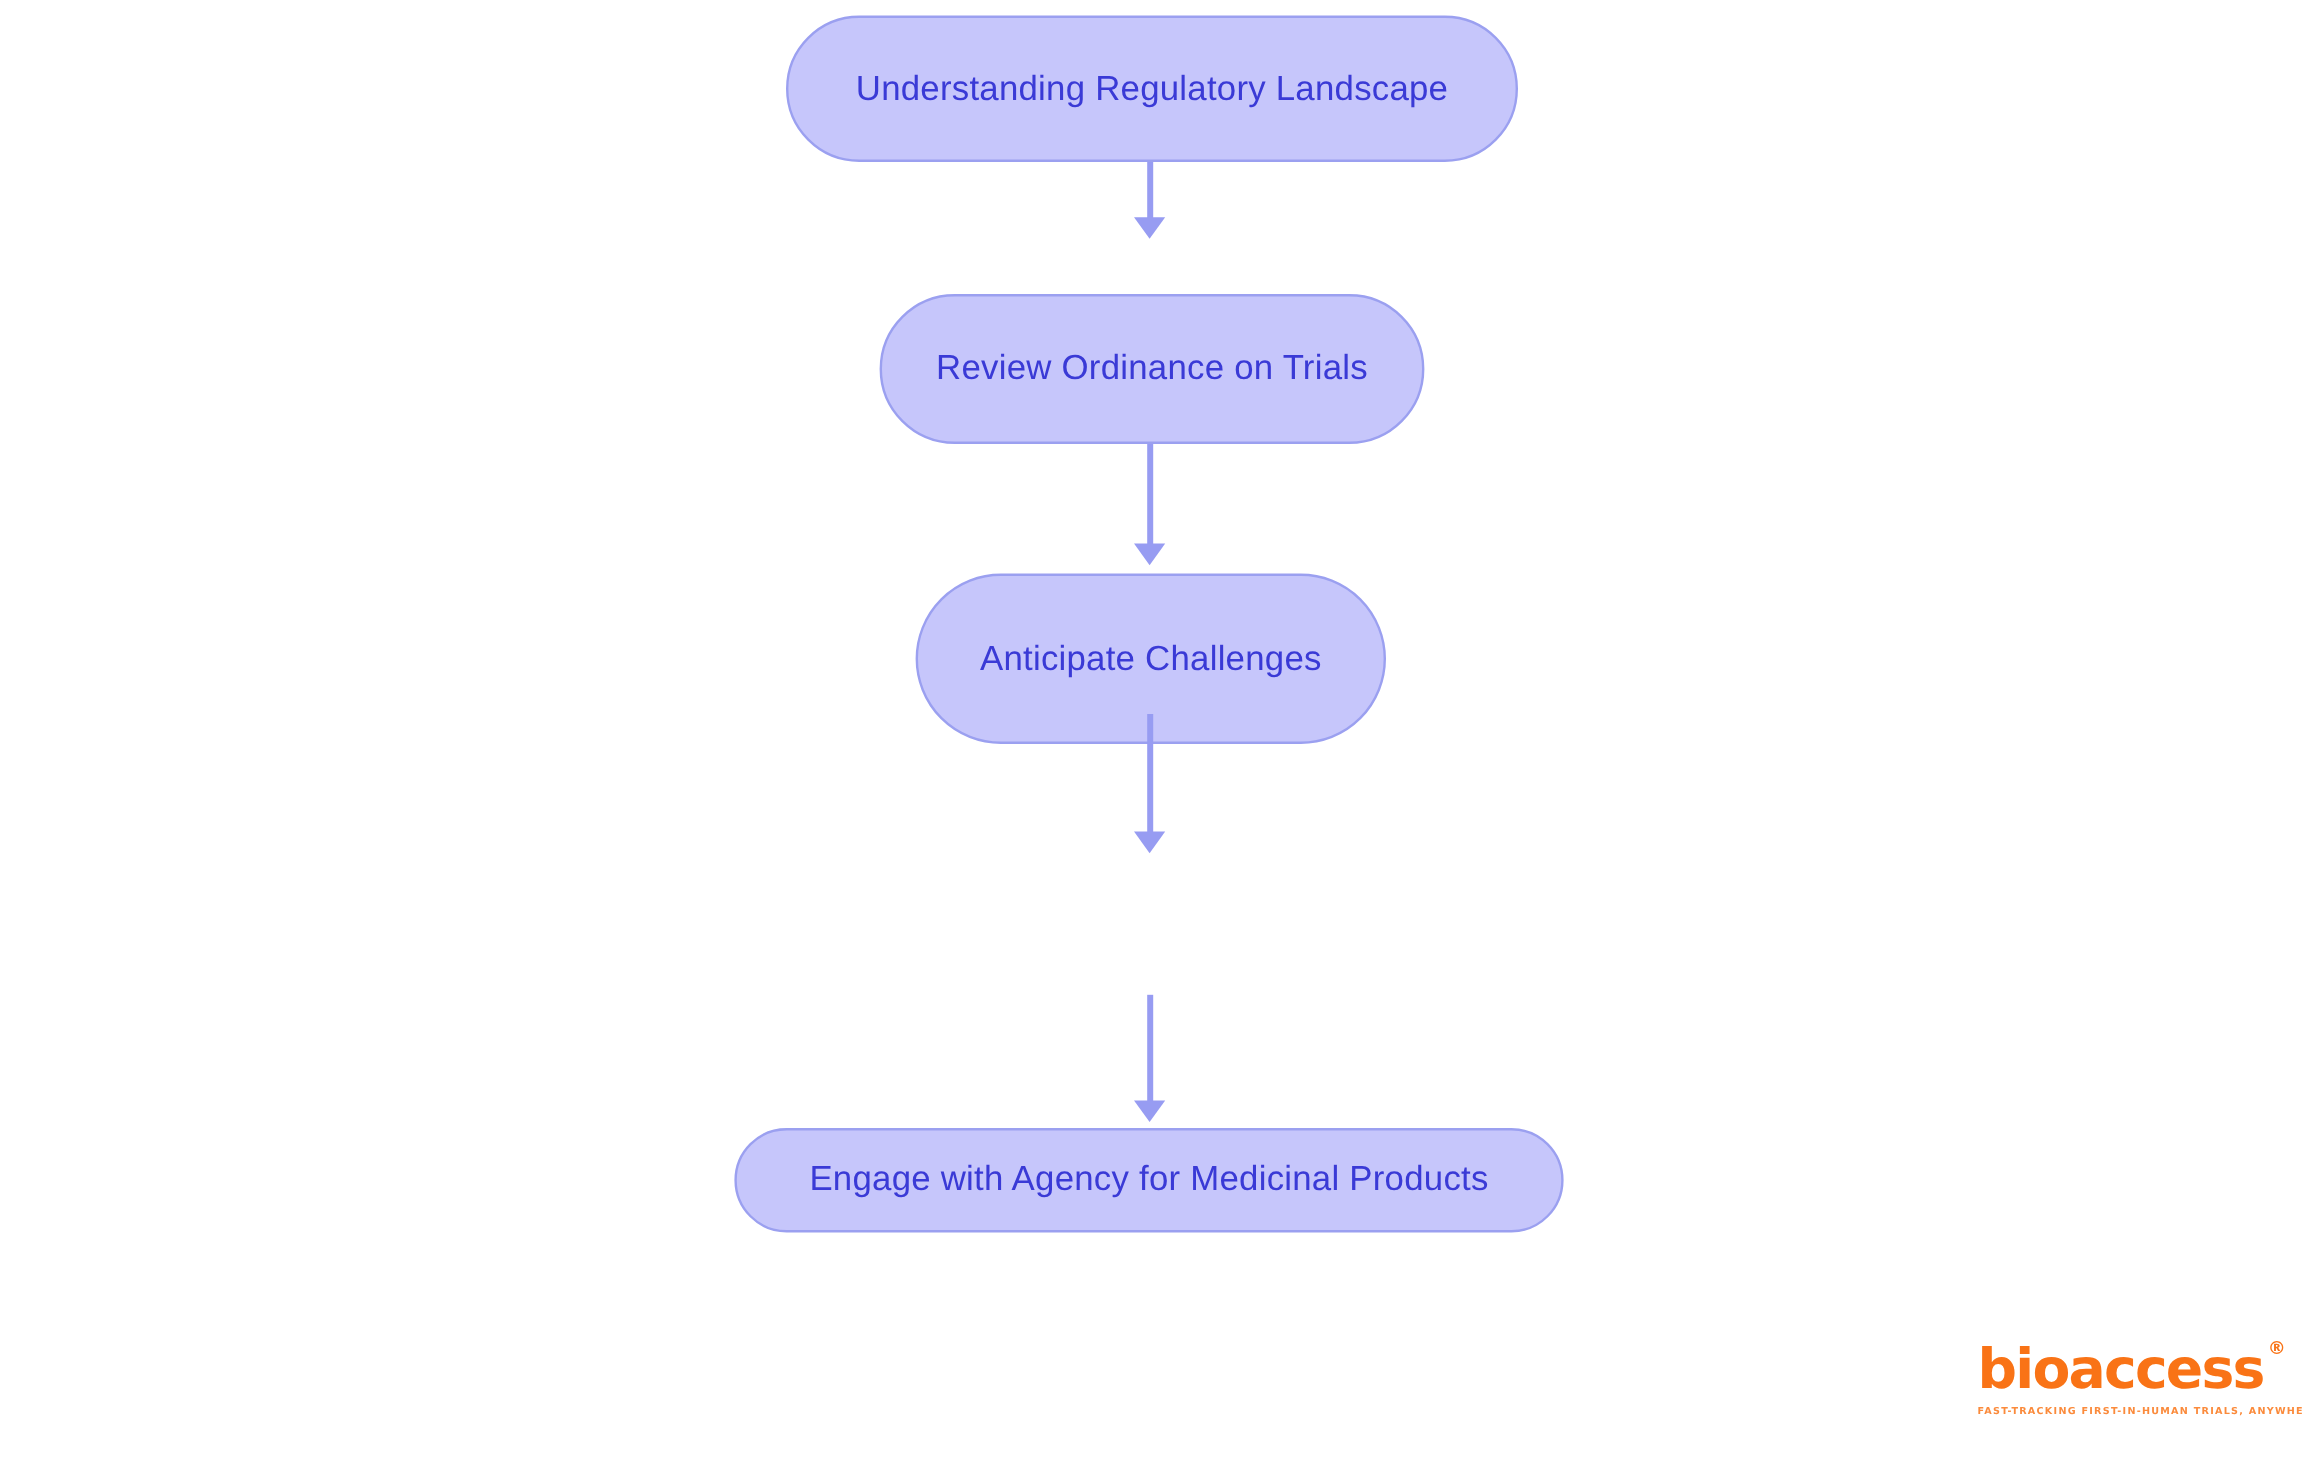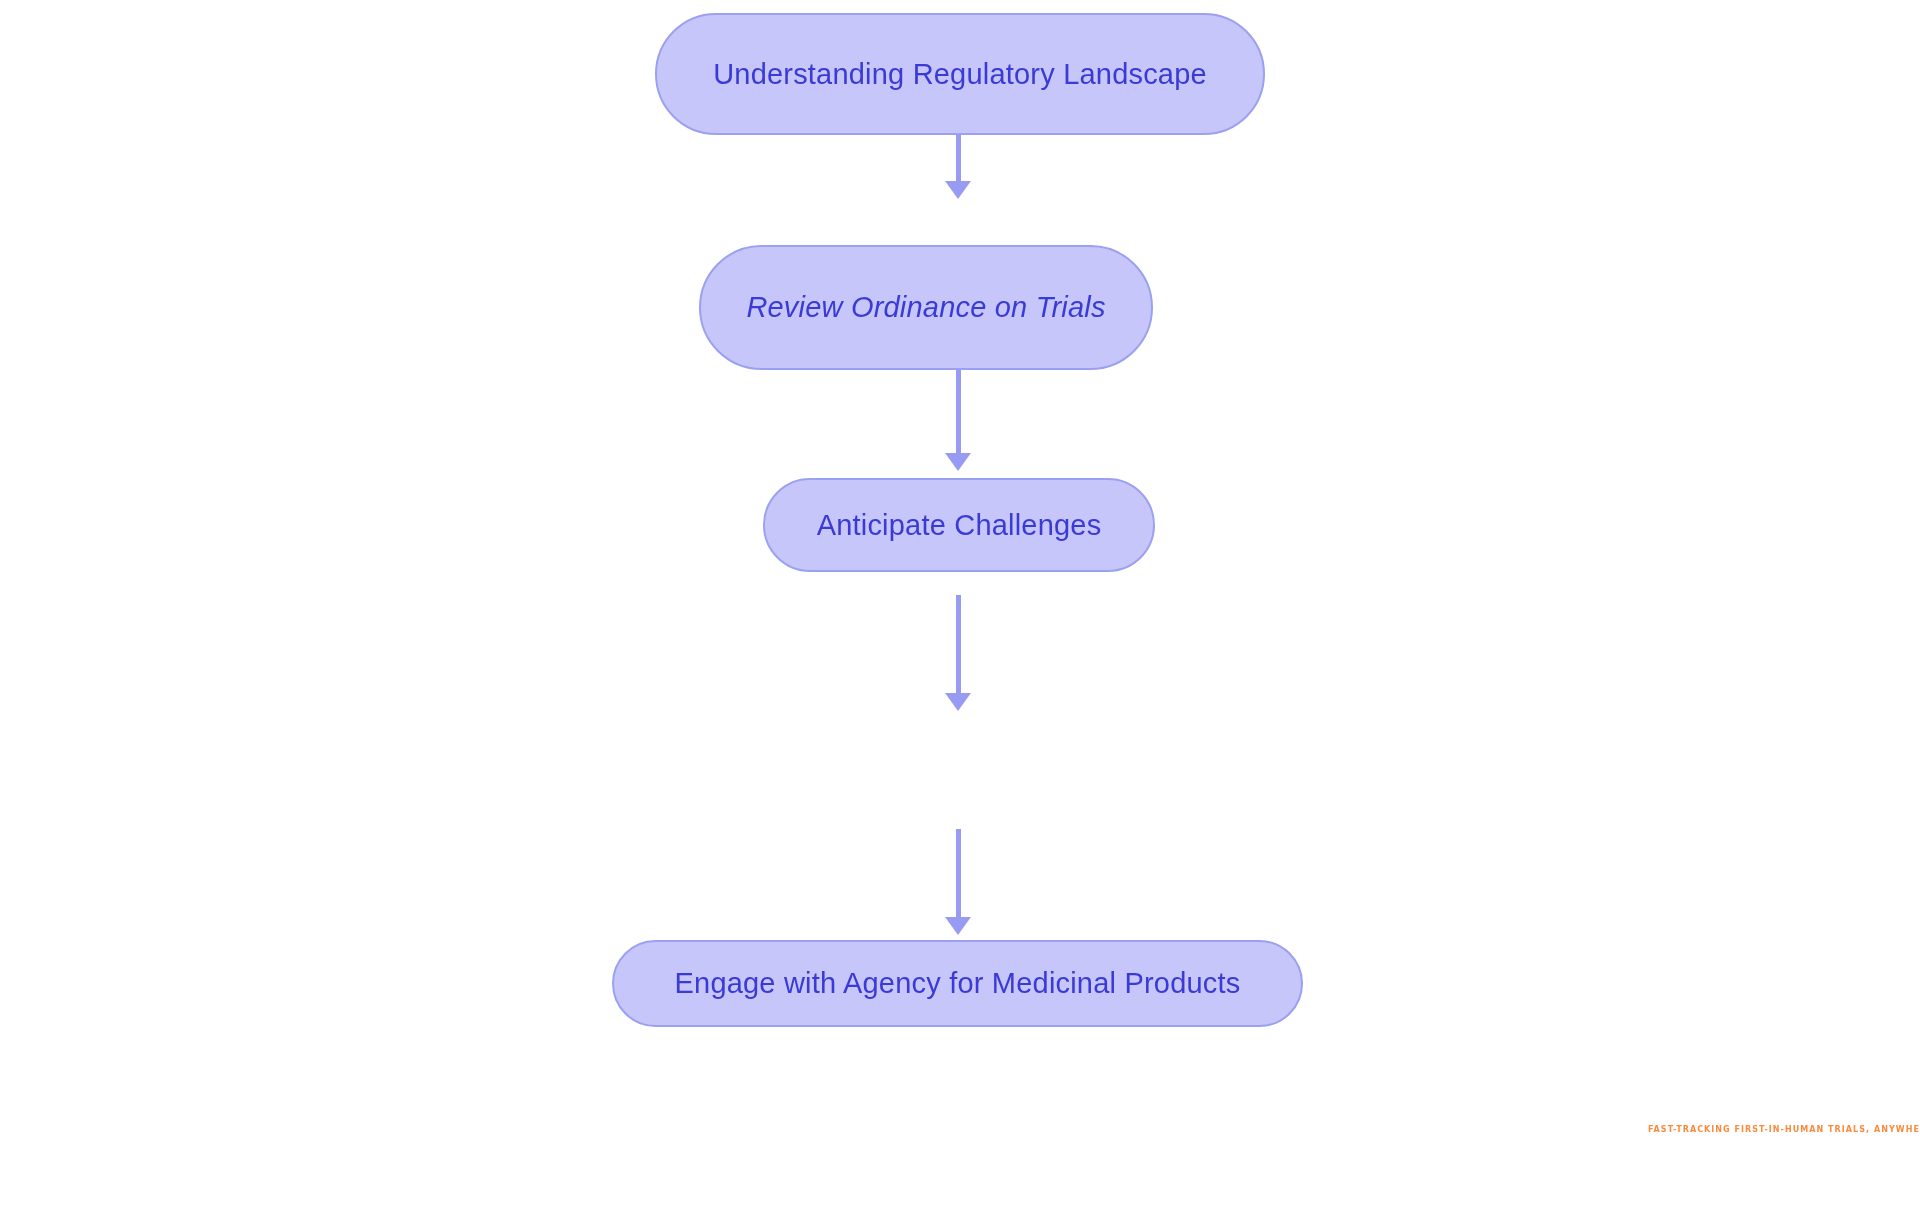--- a/index.html
+++ b/index.html
@@ -42,22 +42,22 @@
     user-select: none;
   }
   .node-label {
     color: #3a3ad6;
     font-size: 29px;
     line-height: 1;
     white-space: nowrap;
   }
 
   .node-1 { left: 655px;  top: 13px;   width: 610px; height: 122px; }
-  .node-2 { left: 699px;  top: 245px;  width: 454px; height: 125px; font-style: italic; }
-  .node-3 { left: 763px;  top: 478px;  width: 392px; height: 94px; }
+  .node-2 { left: 733px;  top: 245px;  width: 454px; height: 125px; }
+  .node-3 { left: 763px;  top: 478px;  width: 392px; height: 142px; }
   .node-4 { left: 677px;  top: 710px;  width: 563px; height: 119px; }
   .node-5 { left: 612px;  top: 940px;  width: 691px; height: 87px; }
 
   
   .connector {
     position: absolute;
     left: 956px;
     width: 5px;
     background: #979cf2;
   }
@@ -146,16 +146,20 @@
 
 
   <div class="connector c4"></div>
   <div class="arrowhead a4"></div>
 
   <div class="node node-5">
     <span class="node-label">Engage with Agency for Medicinal Products</span>
   </div>
 
   <div id="brand-logo">
+    <div class="logo-wordmark">
+      <span>bioaccess</span>
+      <span class="logo-reg">®</span>
+    </div>
     <div class="logo-tagline">FAST-TRACKING FIRST-IN-HUMAN TRIALS, ANYWHERE</div>
   </div>
 
 </div>
 
 </body></html>

